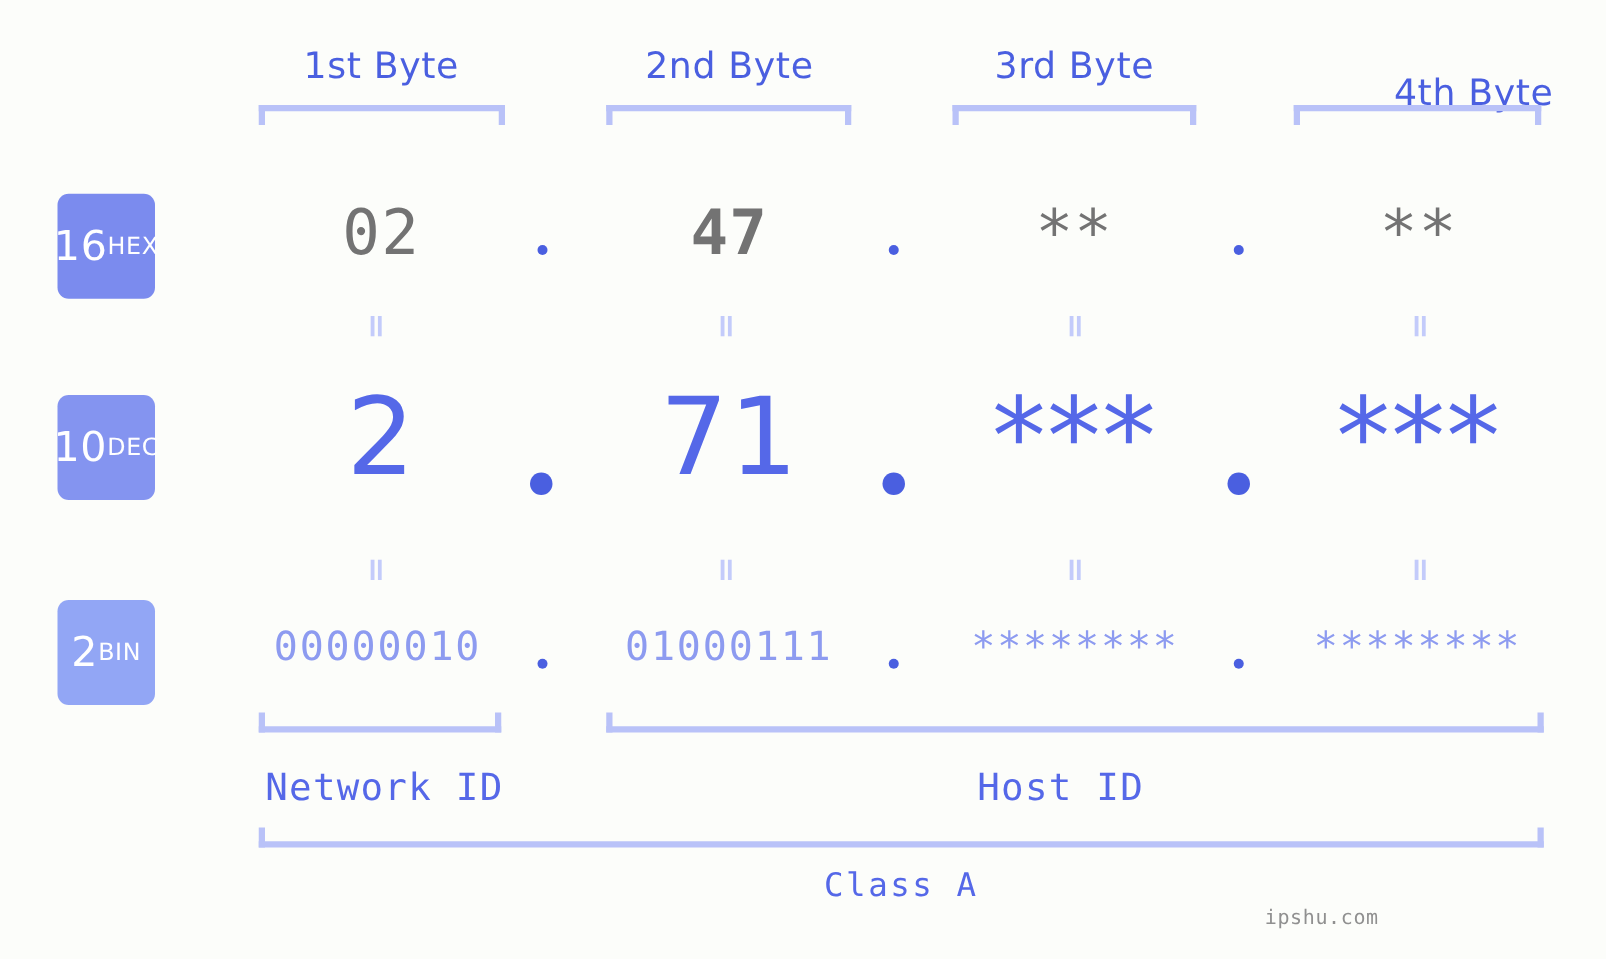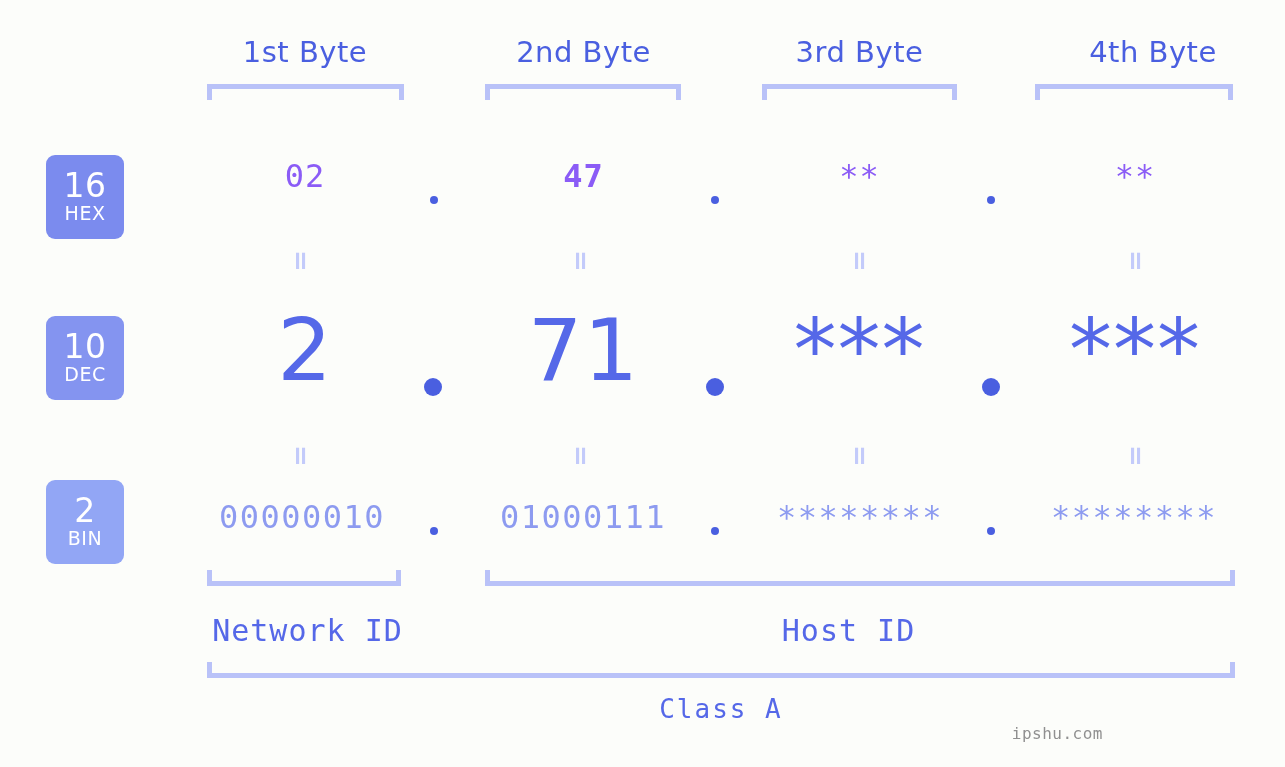--- a/index.html
+++ b/index.html
@@ -57,21 +57,21 @@
 
   
   .badge {
     position: absolute;
     left: 46px;
     width: 78px;
     height: 84px;
     border-radius: 9px;
     color: #ffffff;
     display: flex;
-    flex-direction: column;
+    flex-direction: row;
     align-items: center;
     justify-content: center;
     font-family: "DejaVu Sans", sans-serif;
   }
   .badge .num {
     font-size: 33px;
     line-height: 32px;
     font-weight: 400;
     letter-spacing: 0.5px;
   }
@@ -83,22 +83,22 @@
   }
 
   
   .val {
     position: absolute;
     text-align: center;
     white-space: nowrap;
     font-family: "DejaVu Sans Mono", monospace;
   }
   .val.hexrow {
-    font-size: 32px;
-    color: #8b5cf6;
+    font-size: 50px;
+    color: #737373;
     letter-spacing: 1px;
   }
   .val.decrow {
     font-family: "DejaVu Sans", sans-serif;
     font-size: 86px;
     color: #5568e8;
     letter-spacing: 1px;
     font-weight: 400;
   }
   .val.binrow {
@@ -161,21 +161,21 @@
   }
 </style>
 </head>
 <body>
 
 <div id="stage">
 
   <div class="byte-header" style="left:205px; width:200px;">1st Byte</div>
   <div class="byte-header" style="left:485px; width:197px;">2nd Byte</div>
   <div class="byte-header" style="left:762px; width:195px;">3rd Byte</div>
-  <div class="byte-header" style="left:1053px; width:200px;">4th Byte</div>
+  <div class="byte-header" style="left:1079px; width:200px;margin-top:22px;">4th Byte</div>
 
   <div class="bracket-down" style="left:207px; top:84px; width:197px;"></div>
   <div class="bracket-down" style="left:485px; top:84px; width:196px;"></div>
   <div class="bracket-down" style="left:762px; top:84px; width:195px;"></div>
   <div class="bracket-down" style="left:1035px; top:84px; width:198px;"></div>
 
   <div class="badge" style="top:155px; background:#7b8bee;">
     <span class="num">16</span>
     <span class="lbl">HEX</span>
   </div>

